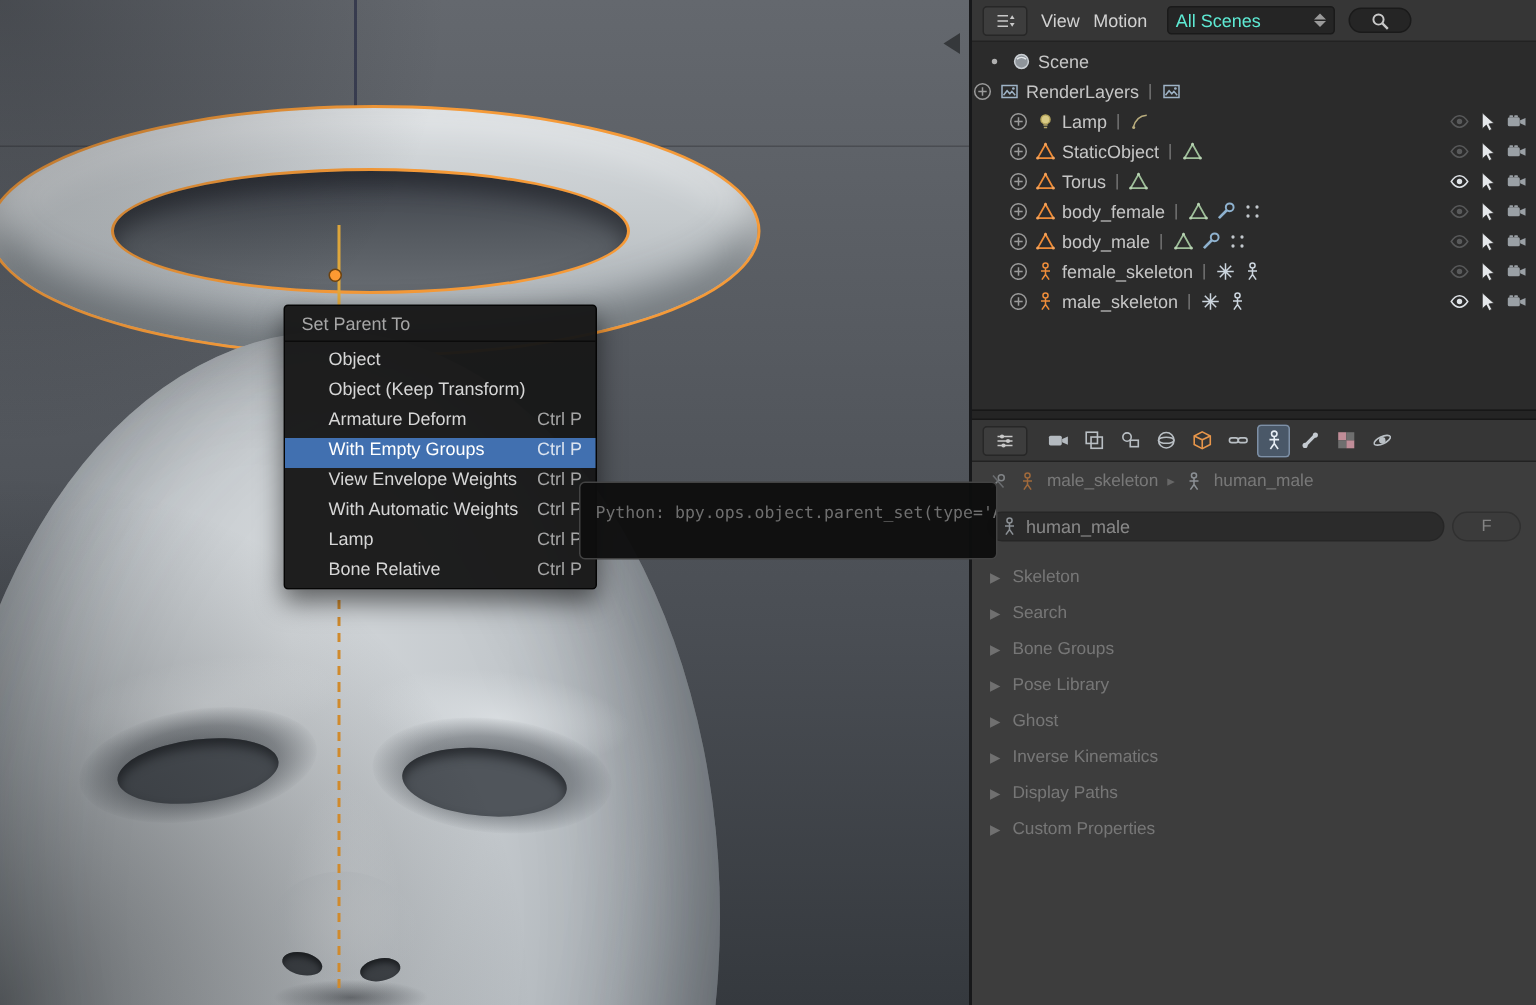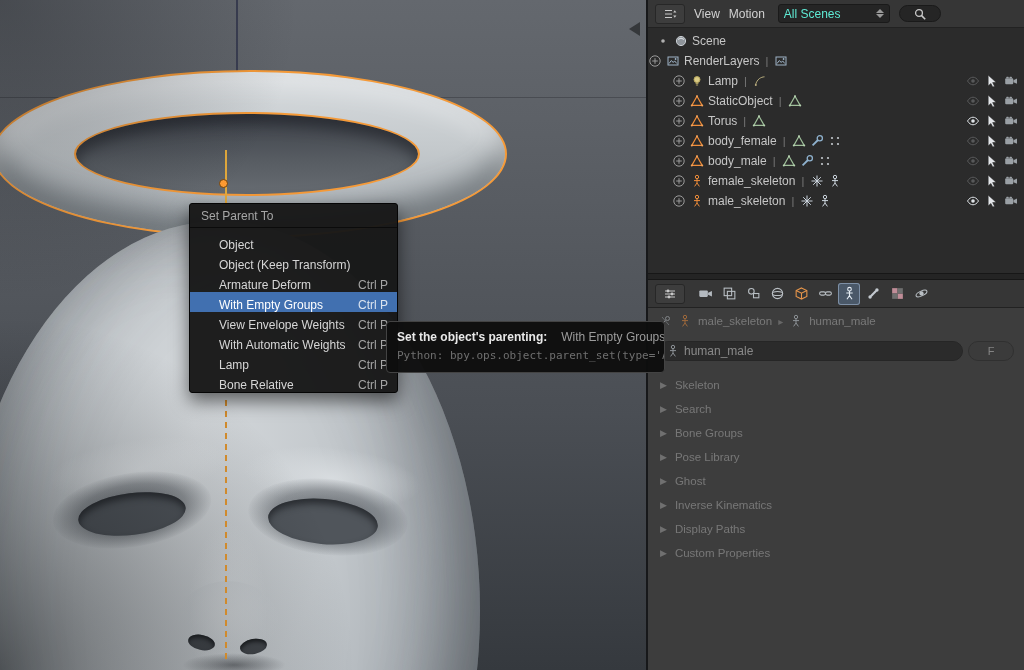--- a/index.html
+++ b/index.html
@@ -61,21 +61,21 @@
     background:radial-gradient(ellipse, rgba(32,35,40,.5), transparent 70%); }
 
   .collapse-arrow { position:absolute; right:6px; top:22px; width:0; height:0;
     border-top:7px solid transparent; border-bottom:7px solid transparent; border-right:11px solid #2e3033; opacity:.85; }
 
   
   #context-menu { position:absolute; left:189px; top:203px; width:209px; background:rgba(24,24,24,.97);
     border:1px solid #050505; border-radius:3px; box-shadow:0 8px 18px rgba(0,0,0,.55); z-index:10; padding-bottom:0; }
   .menu-title { height:24px; line-height:24px; padding-left:11px; color:#a6a6a6; font-size:12px;
     border-bottom:1px solid #0b0b0b; }
-  .menu-item { height:20px; display:flex; align-items:flex-end; padding:0 9px 0 29px; font-size:12px; color:#d6d6d6; cursor:default; }
+  .menu-item { height:20px; display:flex; align-items:flex-start; padding:0 9px 0 29px; font-size:12px; color:#d6d6d6; cursor:default; }
   .menu-item .shortcut { margin-left:auto; color:#a5a5a5; }
   .menu-item.hl { background:#4170b0; color:#fff; }
   .menu-item.hl .shortcut { color:#dbe4f0; }
   .menu-items { padding-top:4px; }
 
   
   #tooltip { position:absolute; left:386px; top:321px; width:279px; height:52px; background:rgba(14,14,14,.96);
     border:1px solid #434343; border-radius:4px; z-index:20; padding:8px 10px; overflow:hidden; }
   .tt-line1 { font-size:12px; white-space:nowrap; }
   .tt-title { color:#e8e8e8; font-weight:bold; }
@@ -198,23 +198,20 @@
           </div>
           <div class="menu-item">
             <span>Bone Relative</span>
             <span class="shortcut">Ctrl P</span>
           </div>
         </div>
     </div>
   </div>
 
   <div id="tooltip">
-    <div class="tt-line1">
-      <span class="tt-title">Set the object's parenting:</span><span class="tt-value">With Empty Groups</span>
-    </div>
     <div class="tt-python">Python: bpy.ops.object.parent_set(type='AR</div>
   </div>
 
   <div id="right-column">
 
     <div id="outliner">
       <div class="panel-header">
         <span class="editor-btn">
             <span class="icon">
               <svg viewBox="0 0 14 14">

